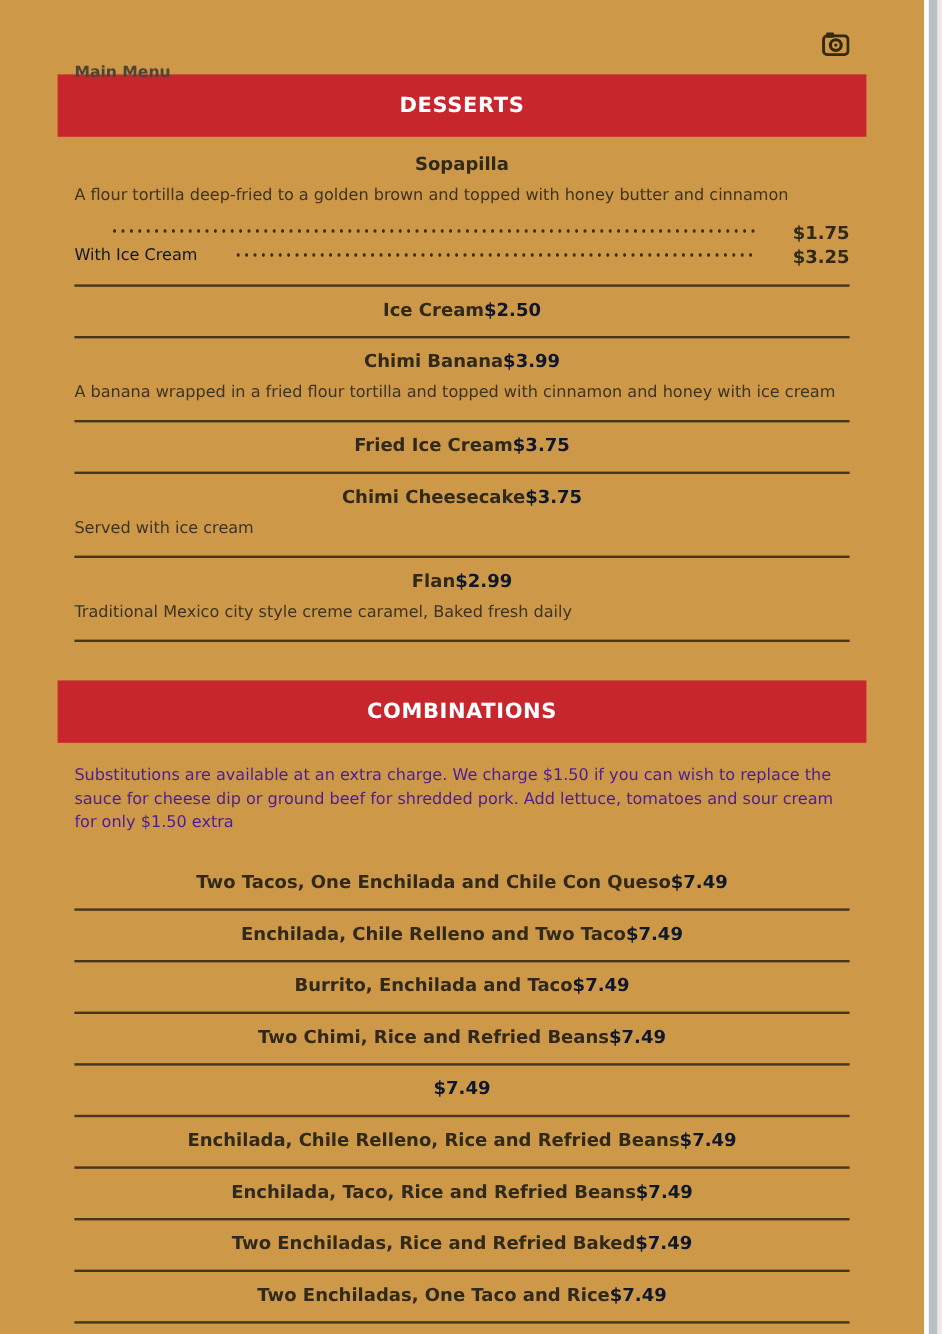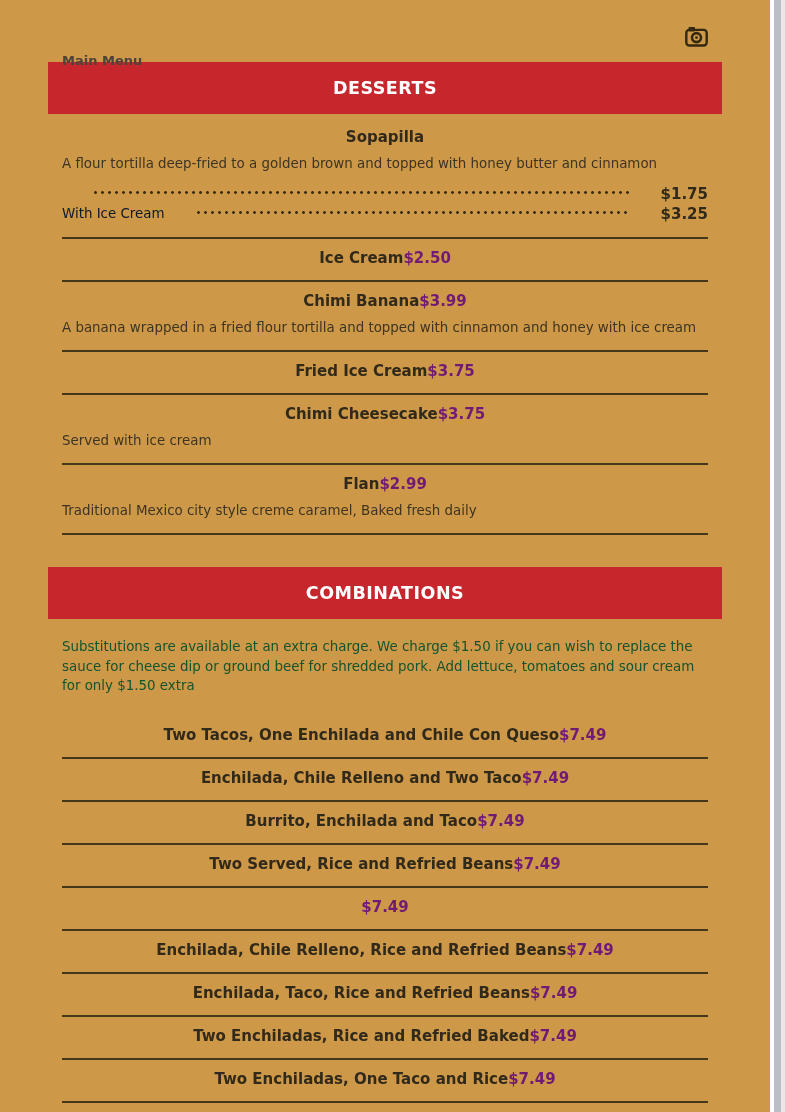--- a/index.html
+++ b/index.html
@@ -39,28 +39,28 @@
     height: 52px; display: flex; align-items: center; justify-content: center;
     background: var(--banner, #c8262d);
   }
   .banner-title {
     color: var(--banner-text, #ffffff); font-size: 17.5px; font-weight: bold;
     letter-spacing: 0.5px;
   }
   .section + .section { margin-top: 32px; }
   .note {
     margin: 18px 14px 20px 14px;
-    font-size: 13.4px; line-height: 1.45; color: #14532d;
+    font-size: 13.4px; line-height: 1.45; color: #4c1d95;
   }
   .items { margin: 0 14px; }
   .items.no-note { margin-top: 4px; }
   .item { padding: 10px 0 13px 0; border-bottom: 2px solid #46361a; }
   .row { display: flex; justify-content: center; align-items: baseline; }
   .item-name { font-size: 15px; font-weight: bold; color: #31291a; }
-  .item-price { font-size: 15px; font-weight: bold; color: #701a75; white-space: nowrap; }
+  .item-price { font-size: 15px; font-weight: bold; color: #0f172a; white-space: nowrap; }
   .desc { margin: 9px 0 0 0; font-size: 13.4px; color: #3e3422; line-height: 1.35; }
   .variants { margin-top: 11px; }
   .variant-row { display: flex; align-items: center; height: 20px; gap: 29px; }
   .variant-label { font-size: 13.4px; color: #0f172a; white-space: nowrap; line-height: 1.2; }
   .dots {
     flex: 1 1 auto; height: 5px; margin: 0 2px 3px 1px;
     background-image: radial-gradient(circle, #3b2d13 1.25px, rgba(0,0,0,0) 1.55px);
     background-size: 7px 5px; background-repeat: repeat-x; background-position: left bottom;
   }
   .variant-price { font-size: 15px; font-weight: bold; color: #31291a; white-space: nowrap; }
@@ -161,21 +161,21 @@
               </div>
             </div>
             <div class="item">
               <div class="row">
                 <span class="item-name">Burrito, Enchilada and Taco</span>
                 <span class="item-price">$7.49</span>
               </div>
             </div>
             <div class="item">
               <div class="row">
-                <span class="item-name">Two Served, Rice and Refried Beans</span>
+                <span class="item-name">Two Chimi, Rice and Refried Beans</span>
                 <span class="item-price">$7.49</span>
               </div>
             </div>
             <div class="item">
               <div class="row">
                 <span class="item-price">$7.49</span>
               </div>
             </div>
             <div class="item">
               <div class="row">

